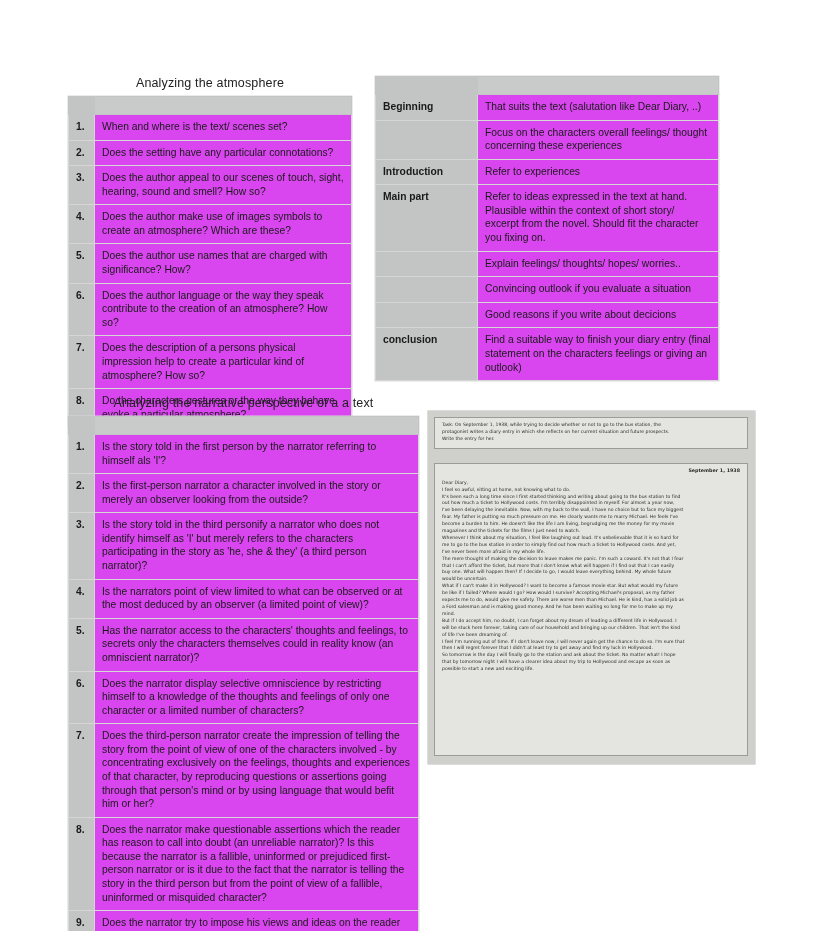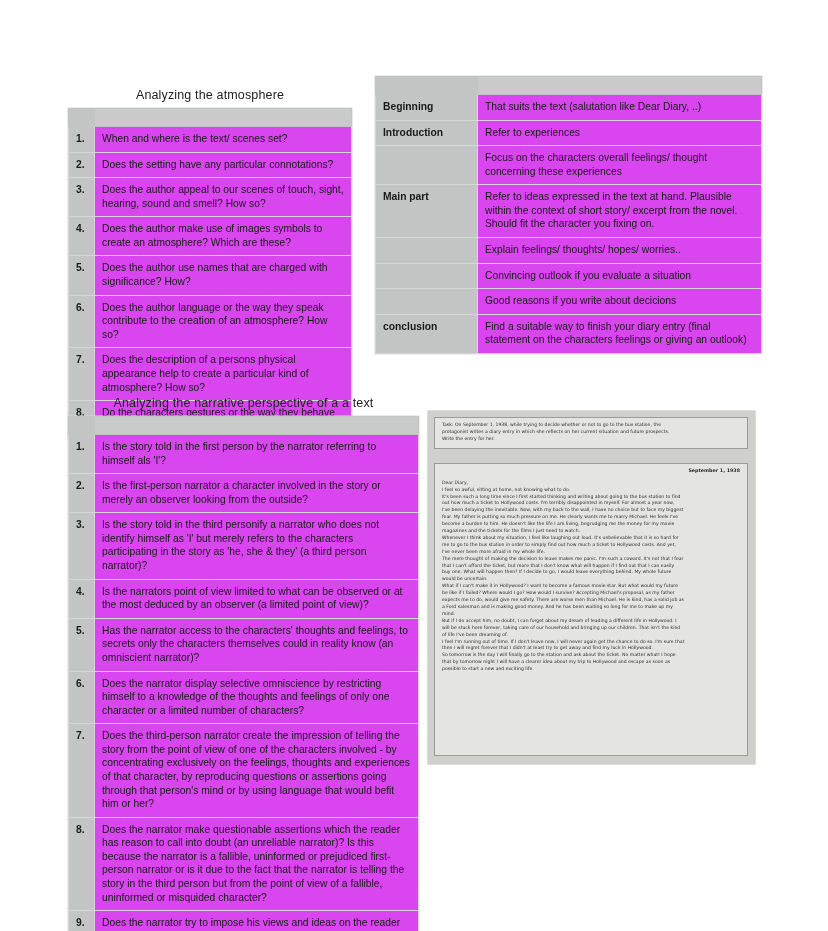--- a/index.html
+++ b/index.html
@@ -65,24 +65,24 @@
     background: #c3c4c4;
     font-weight: bold;
     color: #111111;
     padding-left: 8px;
     border-right: 1px solid #ffffff;
   }
   td.labelcol.blank { background: #c3c4c4; }
   td.bodycell { background: #d946ef; }
 
   
-  #atmosphere-sheet { left: 68px; top: 88px; width: 284px; }
+  #atmosphere-sheet { left: 68px; top: 76px; width: 284px; }
   #atmosphere-sheet table.grid { width: 284px; }
   #diary-sheet { left: 375px; top: 76px; width: 327px; }
-  #diary-sheet table.grid { width: 387px; }
+  #diary-sheet table.grid { width: 344px; }
   #narrative-sheet { left: 68px; top: 396px; width: 351px; }
   #narrative-sheet table.grid { width: 351px; }
 
   
   #scan-doc {
     left: 428px;
     top: 411px;
     width: 327px;
     height: 353px;
     background: #cfcfcb;
@@ -157,21 +157,21 @@
       <tr>
         <td class="numcol">5.</td>
         <td class="bodycell">Does the author use names that are charged with significance? How?</td>
       </tr>
       <tr>
         <td class="numcol">6.</td>
         <td class="bodycell">Does the author language or the way they speak contribute to the creation of an atmosphere? How so?</td>
       </tr>
       <tr>
         <td class="numcol">7.</td>
-        <td class="bodycell">Does the description of a persons physical appearance help to create a particular kind of atmosphere? How so?</td>
+        <td class="bodycell">Does the description of a persons physical impression help to create a particular kind of atmosphere? How so?</td>
       </tr>
       <tr>
         <td class="numcol">8.</td>
         <td class="bodycell">Do the characters gestures or the way they behave evoke a particular atmosphere?</td>
       </tr>
     </tbody>
   </table>
 </div>
 
 <div class="block" id="diary-sheet">
@@ -183,26 +183,26 @@
     <tbody>
       <tr class="header-row">
         <td></td>
         <td class="hdr-right"></td>
       </tr>
       <tr>
         <td class="labelcol">Beginning</td>
         <td class="bodycell">That suits the text (salutation like Dear Diary, ..)</td>
       </tr>
       <tr>
+        <td class="labelcol blank"></td>
+        <td class="bodycell">Focus on the characters overall feelings/ thought concerning these experiences</td>
+      </tr>
+      <tr>
         <td class="labelcol">Introduction</td>
         <td class="bodycell">Refer to experiences</td>
-      </tr>
-      <tr>
-        <td class="labelcol blank"></td>
-        <td class="bodycell">Focus on the characters overall feelings/ thought concerning these experiences</td>
       </tr>
       <tr>
         <td class="labelcol">Main part</td>
         <td class="bodycell">Refer to ideas expressed in the text at hand. Plausible within the context of short story/ excerpt from the novel. Should fit the character you fixing on.</td>
       </tr>
       <tr>
         <td class="labelcol blank"></td>
         <td class="bodycell">Explain feelings/ thoughts/ hopes/ worries..</td>
       </tr>
       <tr>

